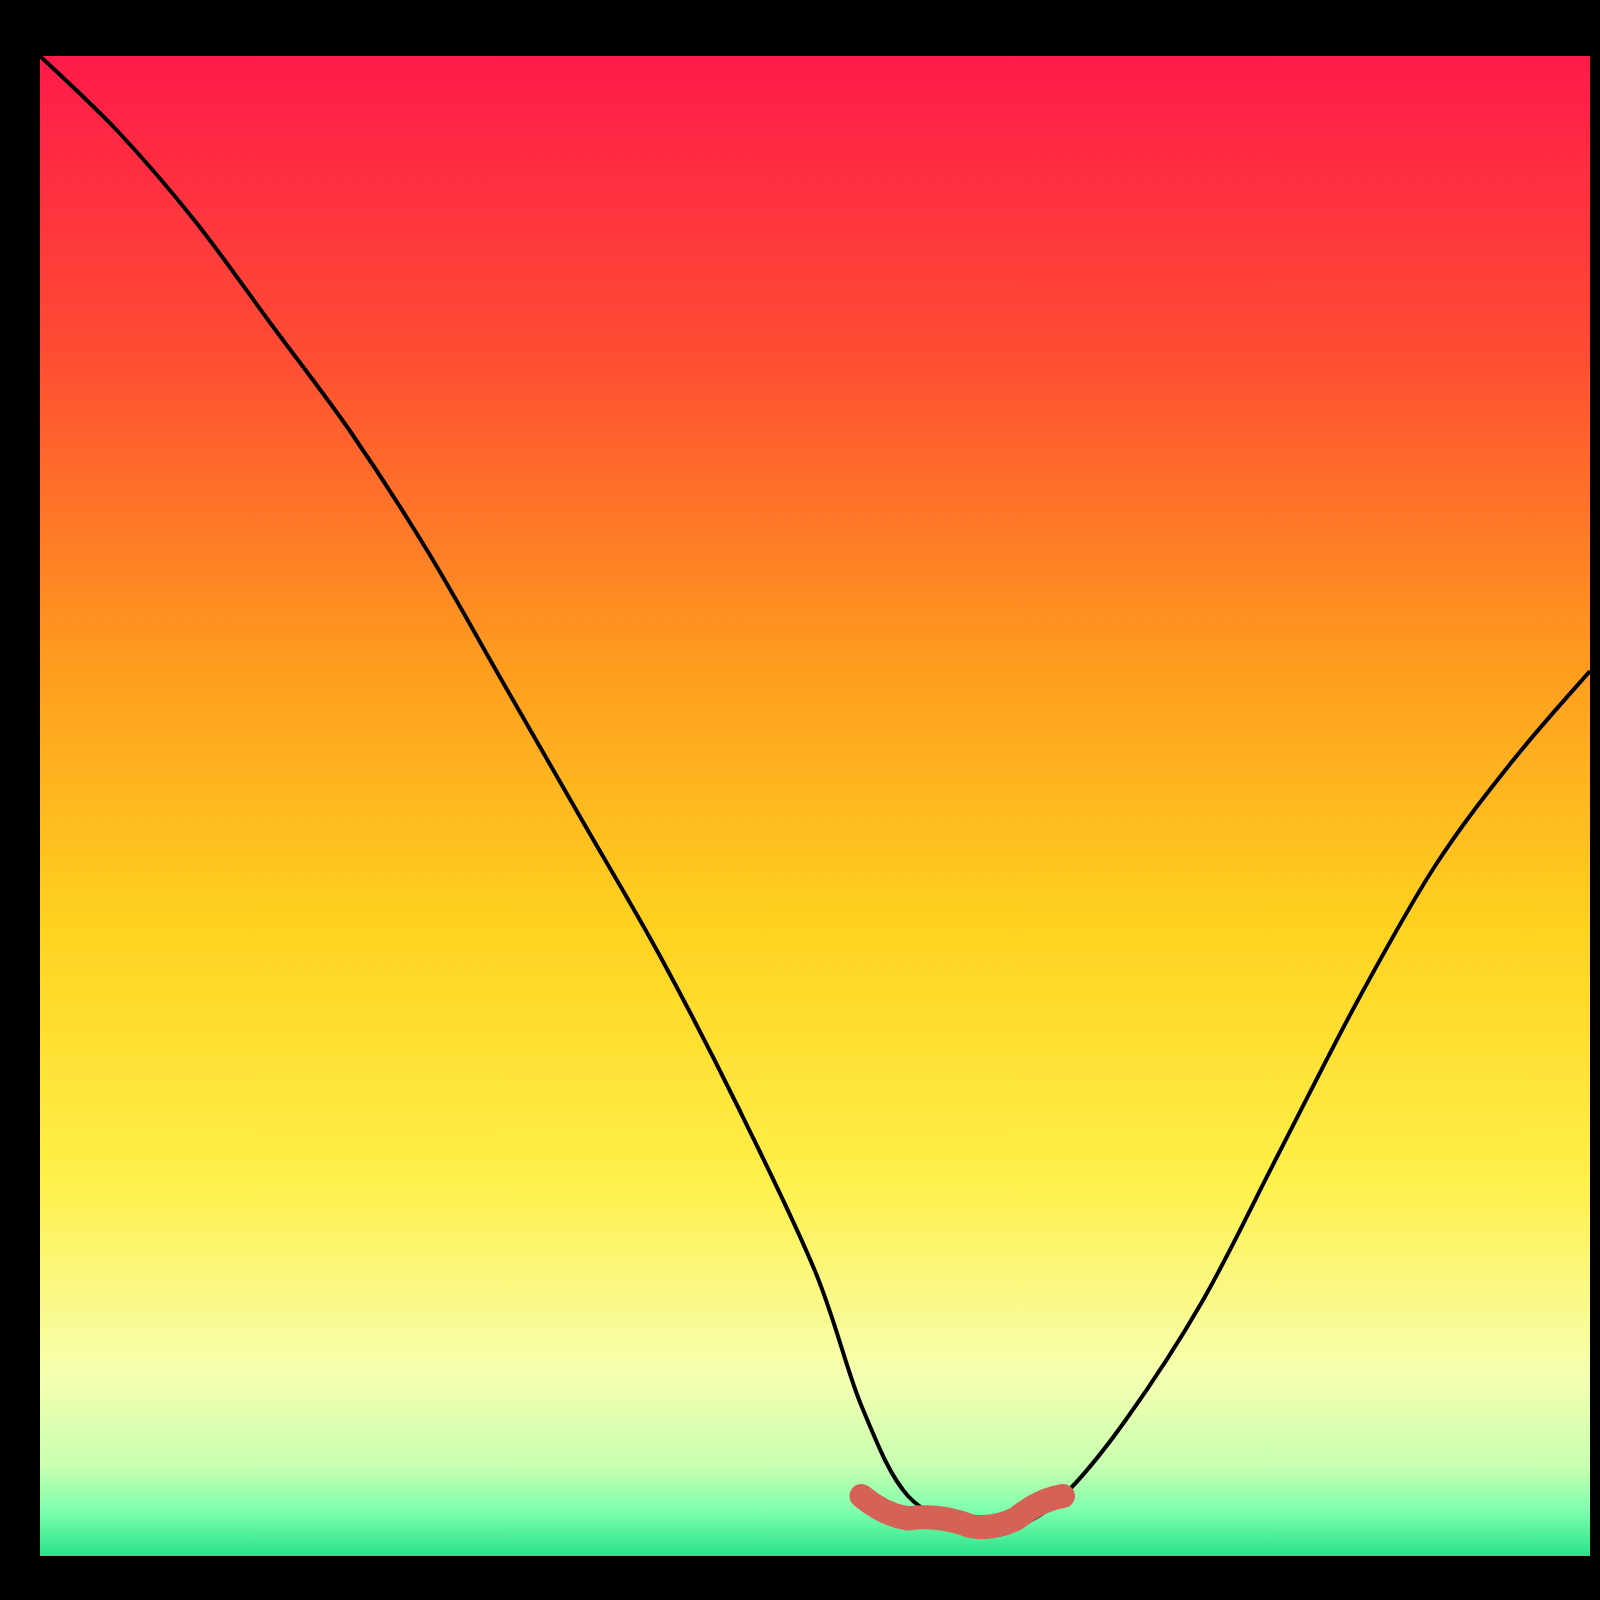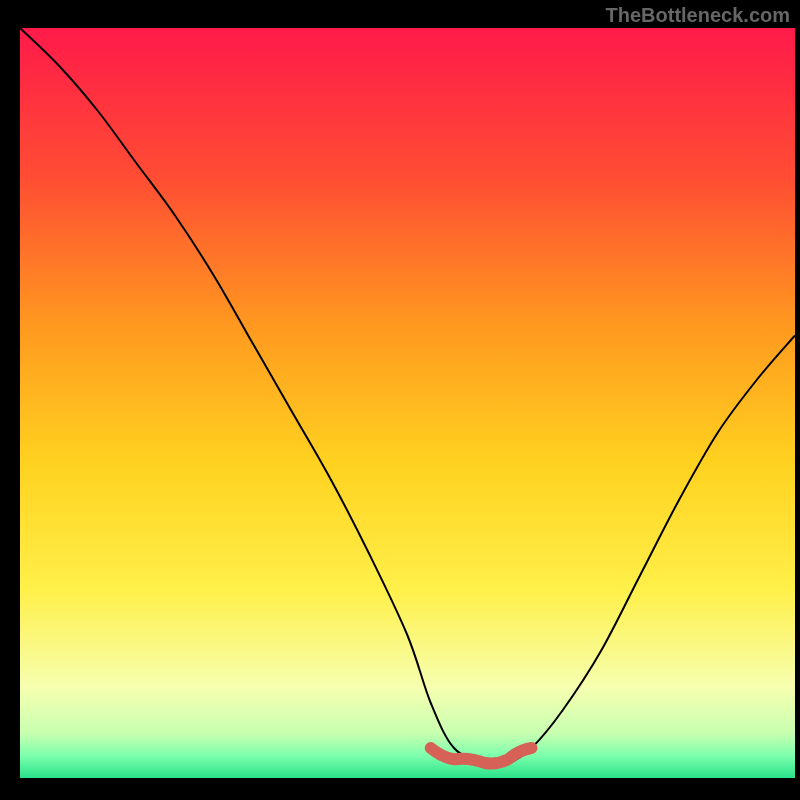--- a/index.html
+++ b/index.html
@@ -34,21 +34,20 @@
     overflow: hidden;
   }
   svg {
     display: block;
   }
 </style>
 </head>
 <body>
 
 <div class="container">
-  <div class="watermark">TheBottleneck.com</div>
   <div class="plotbox">
     <svg id="chart-svg" viewBox="0 0 775 750" width="775" height="750" preserveAspectRatio="none">
       <defs>
         <linearGradient id="bg-grad" x1="0" y1="0" x2="0" y2="1">
             <stop offset="0%" stop-color="#ff1a4a"></stop>
             <stop offset="20%" stop-color="#ff4d33"></stop>
             <stop offset="40%" stop-color="#ff9a1f"></stop>
             <stop offset="57.99999999999999%" stop-color="#ffd21f"></stop>
             <stop offset="75%" stop-color="#fff04a"></stop>
             <stop offset="88%" stop-color="#f6ffb0"></stop>

